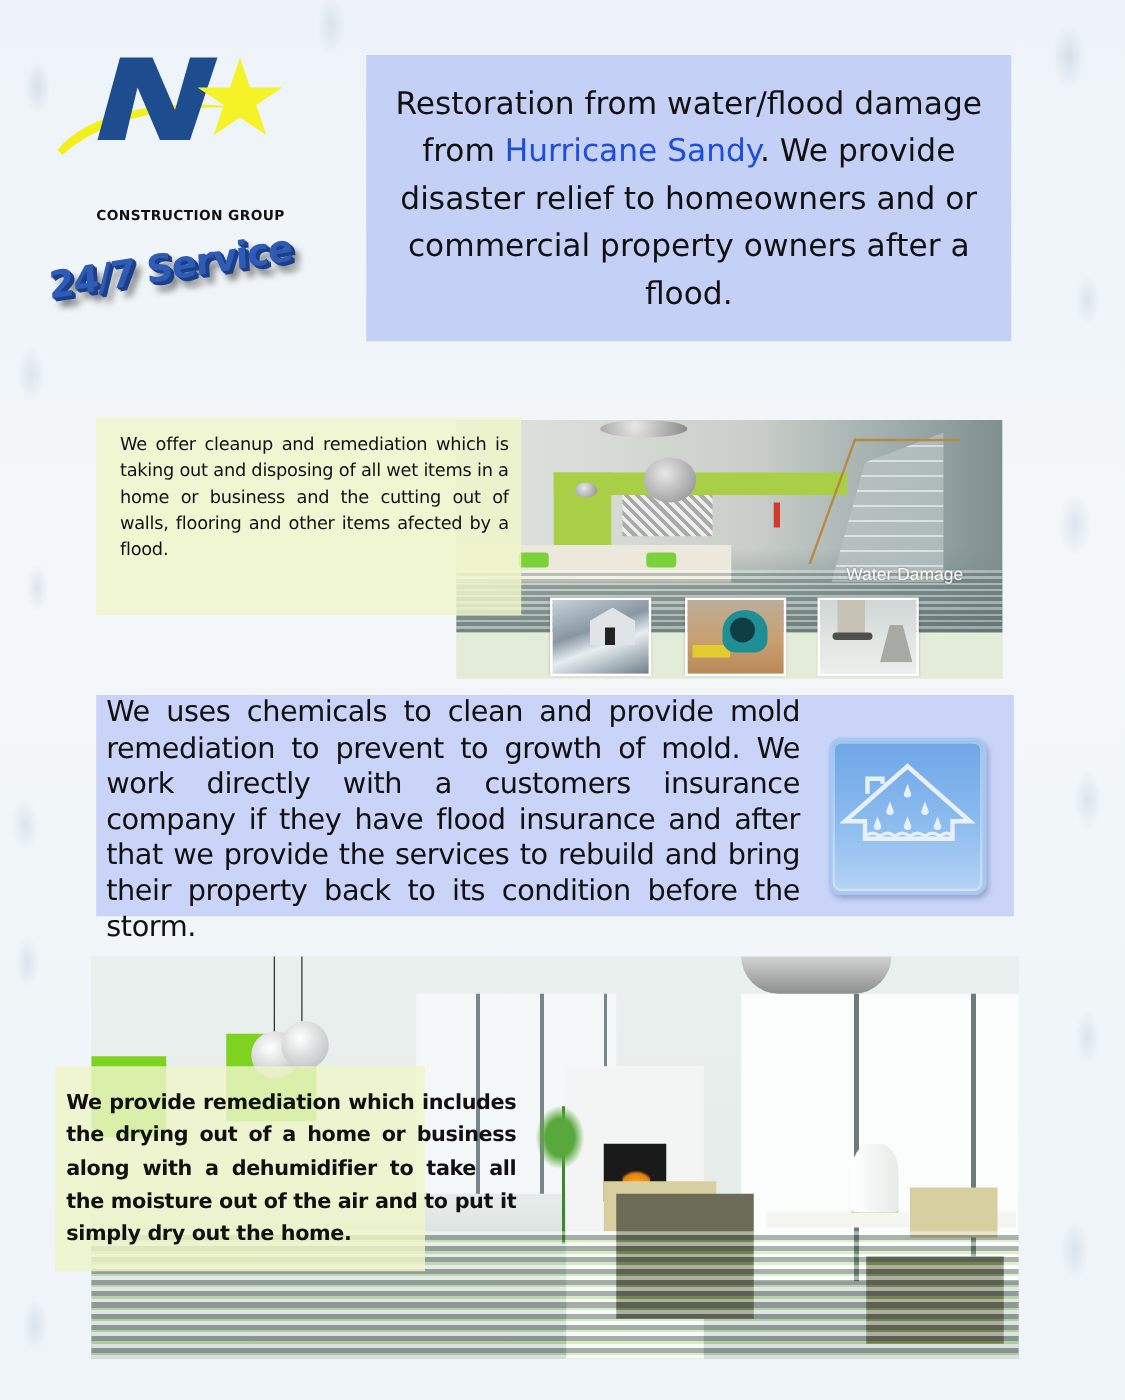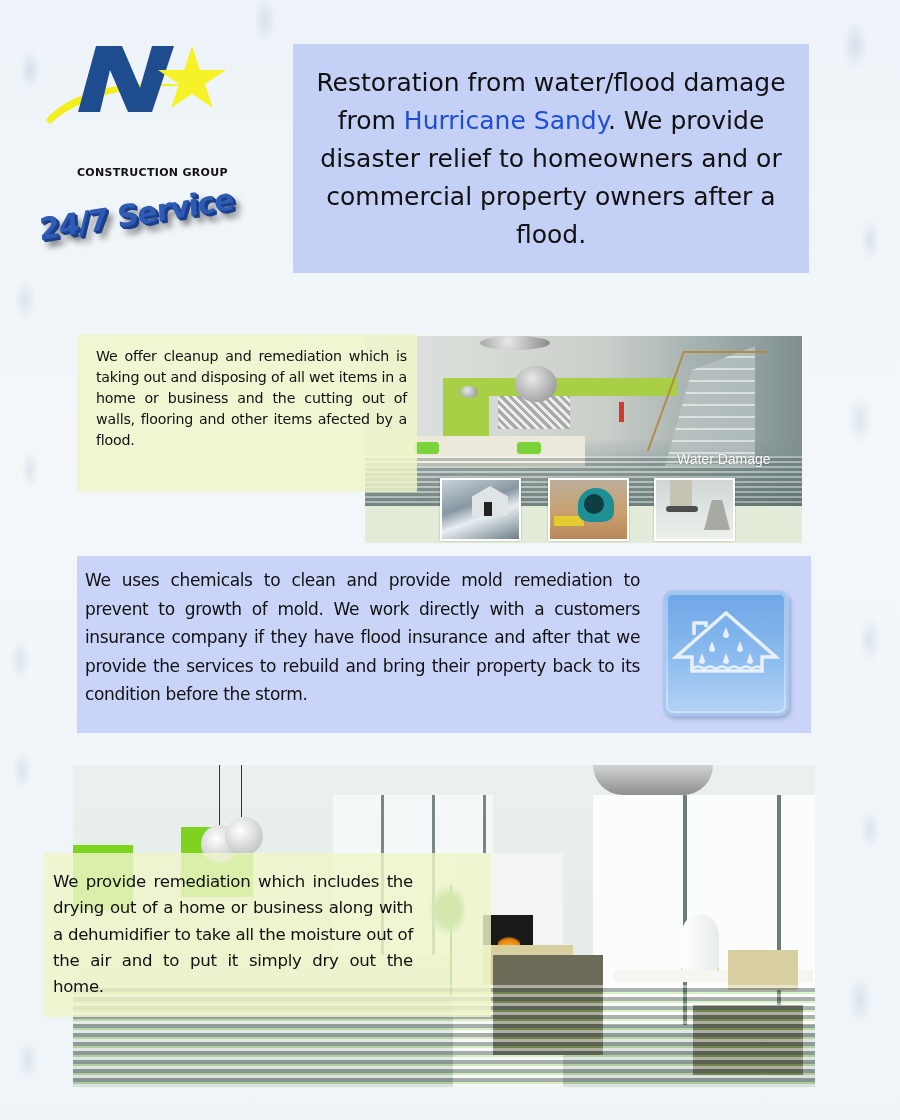--- a/index.html
+++ b/index.html
@@ -140,22 +140,22 @@
     hyphens: manual;
   }
   .tb-1 .body-text { font-size: 14.2px; line-height: 21px; letter-spacing: -0.2px; }
 
   
   .mold-box {
     position: absolute; left: 77px; top: 556px; width: 734px; height: 177px;
     background: rgba(197,208,247,0.92);
   }
   .mold-text {
-    position: absolute; left: 8px; top: 10px; width: 555px;
-    font-size: 17px; line-height: 28.6px; letter-spacing: -0.35px;
+    position: absolute; left: 8px; top: 0; width: 555px;
+    font-size: 23px; line-height: 28.6px; letter-spacing: -0.35px;
   }
   .flood-icon {
     position: absolute; left: 586px; top: 34px; width: 126px; height: 126px;
     border-radius: 10px; border: 3px solid #a8c8f0;
     background: linear-gradient(180deg, #6ea6e6 0%, #8cbcef 55%, #b5d3f4 100%);
     box-shadow: 2px 3px 4px rgba(60,90,140,0.35), inset 0 0 0 2px rgba(255,255,255,0.35);
   }
   .flood-icon svg { position: absolute; left: 6px; top: 12px; }
 
   
@@ -178,21 +178,21 @@
   .photo-3 .chair { position: absolute; background: #d7cf9f; }
   .photo-3 .chair-seat { position: absolute; background: #6c6b58; }
   .photo-3 .water {
     position: absolute; left: 0; top: 220px; width: 742px; height: 102px;
     background: repeating-linear-gradient(180deg, rgba(255,255,255,0.45) 0 3px, rgba(70,85,80,0.45) 3px 7px, rgba(126,211,33,0.25) 7px 9px);
   }
   .photo-3 .plant { position: absolute; left: 366px; top: 120px; width: 24px; height: 110px; background: linear-gradient(90deg, transparent 45%, #3b8a2a 45% 55%, transparent 55%); }
   .photo-3 .plant-leaves { position: absolute; left: 352px; top: 115px; width: 46px; height: 60px; background: radial-gradient(ellipse at center, #58a83b 0 35%, transparent 60%); }
   .photo-3 .vase { position: absolute; left: 608px; top: 150px; width: 38px; height: 58px; background: linear-gradient(90deg, #fff, #e6ece8); border-radius: 40% 40% 10% 10%; border-bottom: 3px solid #7ed321; }
 
-  .tb-3 { left: 44px; top: 853px; width: 447px; height: 164px; padding: 16px 0 16px 9px; }
+  .tb-3 { left: 44px; top: 853px; width: 296px; height: 164px; padding: 16px 0 16px 9px; font-weight: bold; }
   .tb-3 .body-text { font-size: 16.6px; line-height: 26.3px; letter-spacing: -0.3px; width: 360px; }
 </style>
 </head>
 <body>
 
 <div class="logo">
   <svg width="200" height="90" viewBox="0 0 200 90">
 
     <path d="M6 80 C 30 50, 90 38, 150 46 C 95 44, 40 56, 10 84 Z" fill="#f2ef1c"></path>
 

